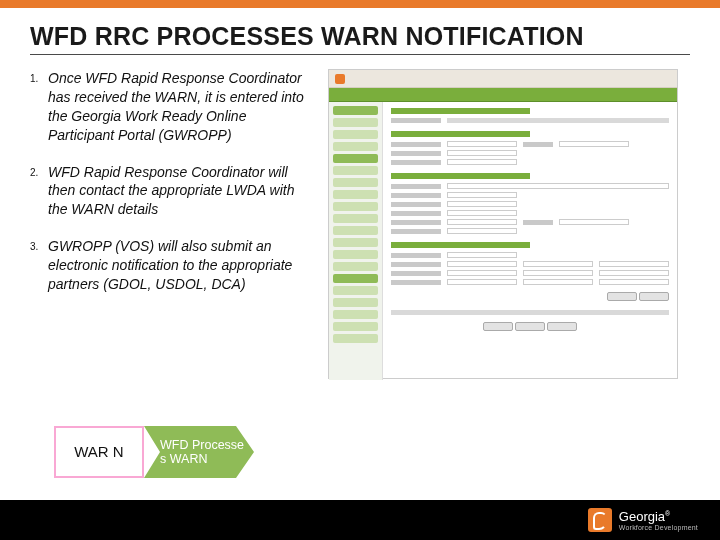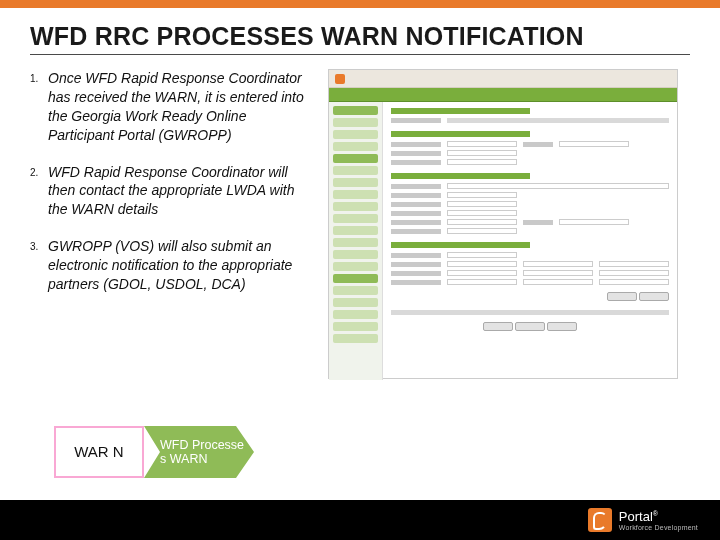--- a/index.html
+++ b/index.html
@@ -209,17 +209,17 @@
       <span class="lbl">WFD Processe s WARN</span>
     </div>
   </div>
 
 </div>
 
 <div class="footer">
   <div class="logo">
     <div class="logo-mark"></div>
     <div class="logo-text">
-      <span class="l1"><span>Portal</span><sup>®</sup></span>
+      <span class="l1"><span>Georgia</span><sup>®</sup></span>
       <span class="l2">Workforce Development</span>
     </div>
   </div>
 </div>
 
 </body></html>

